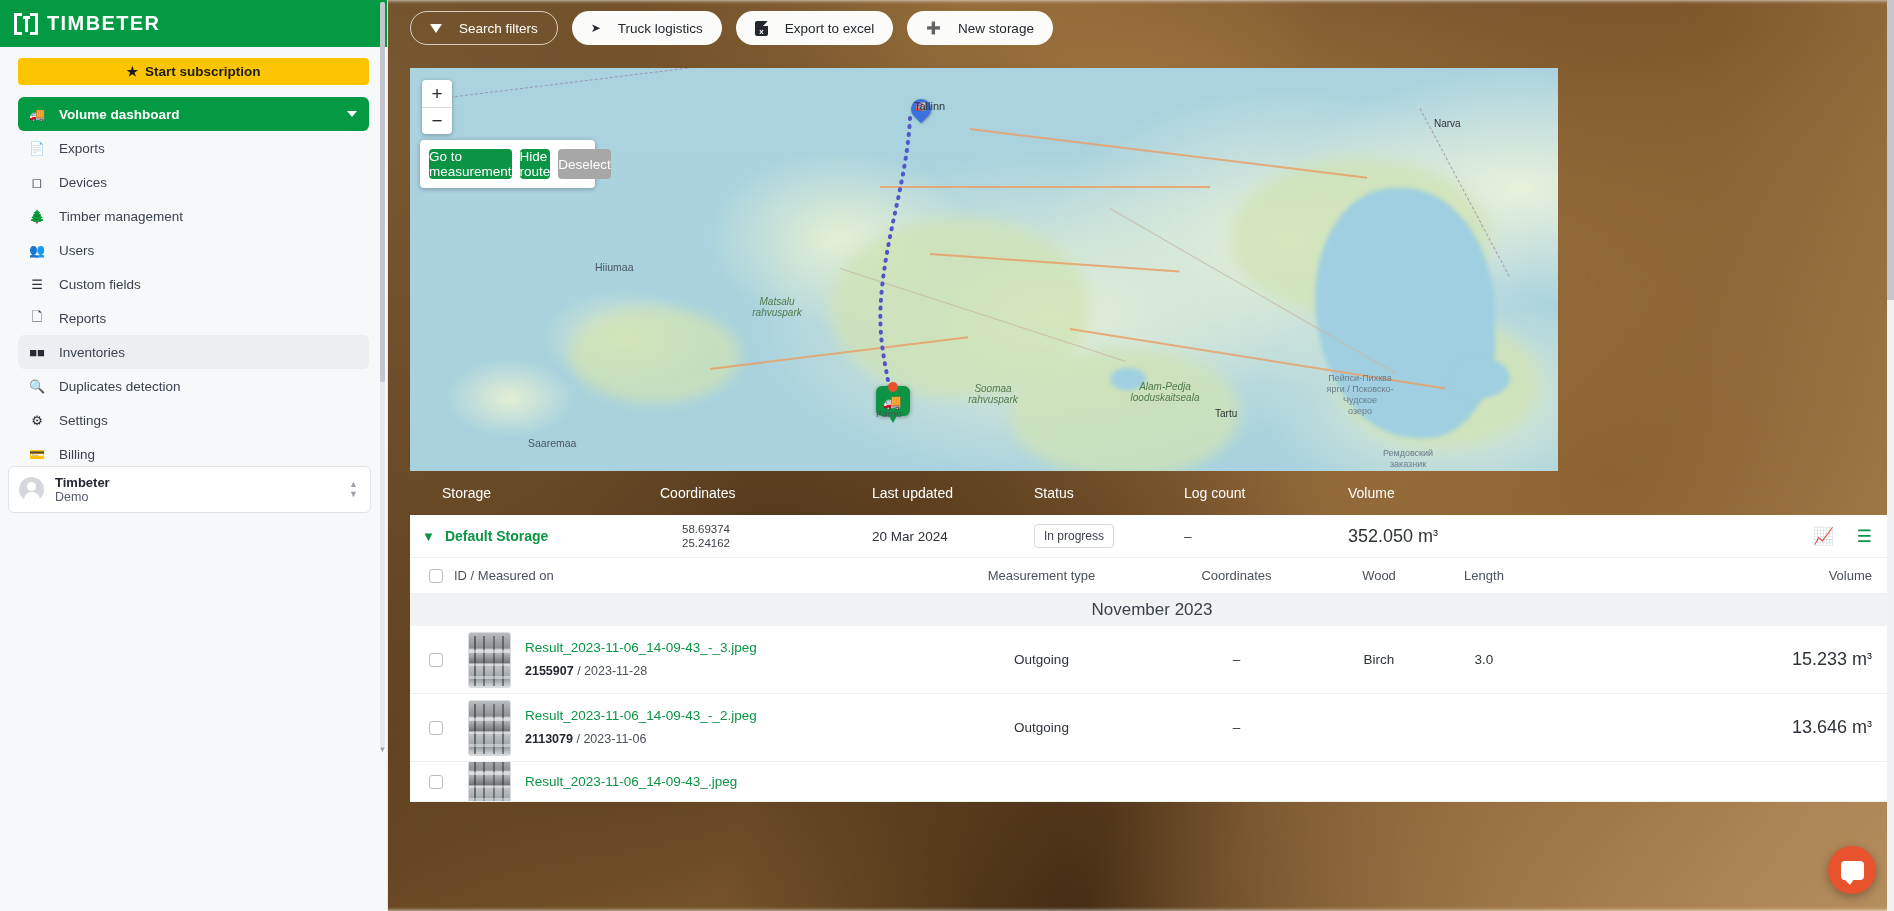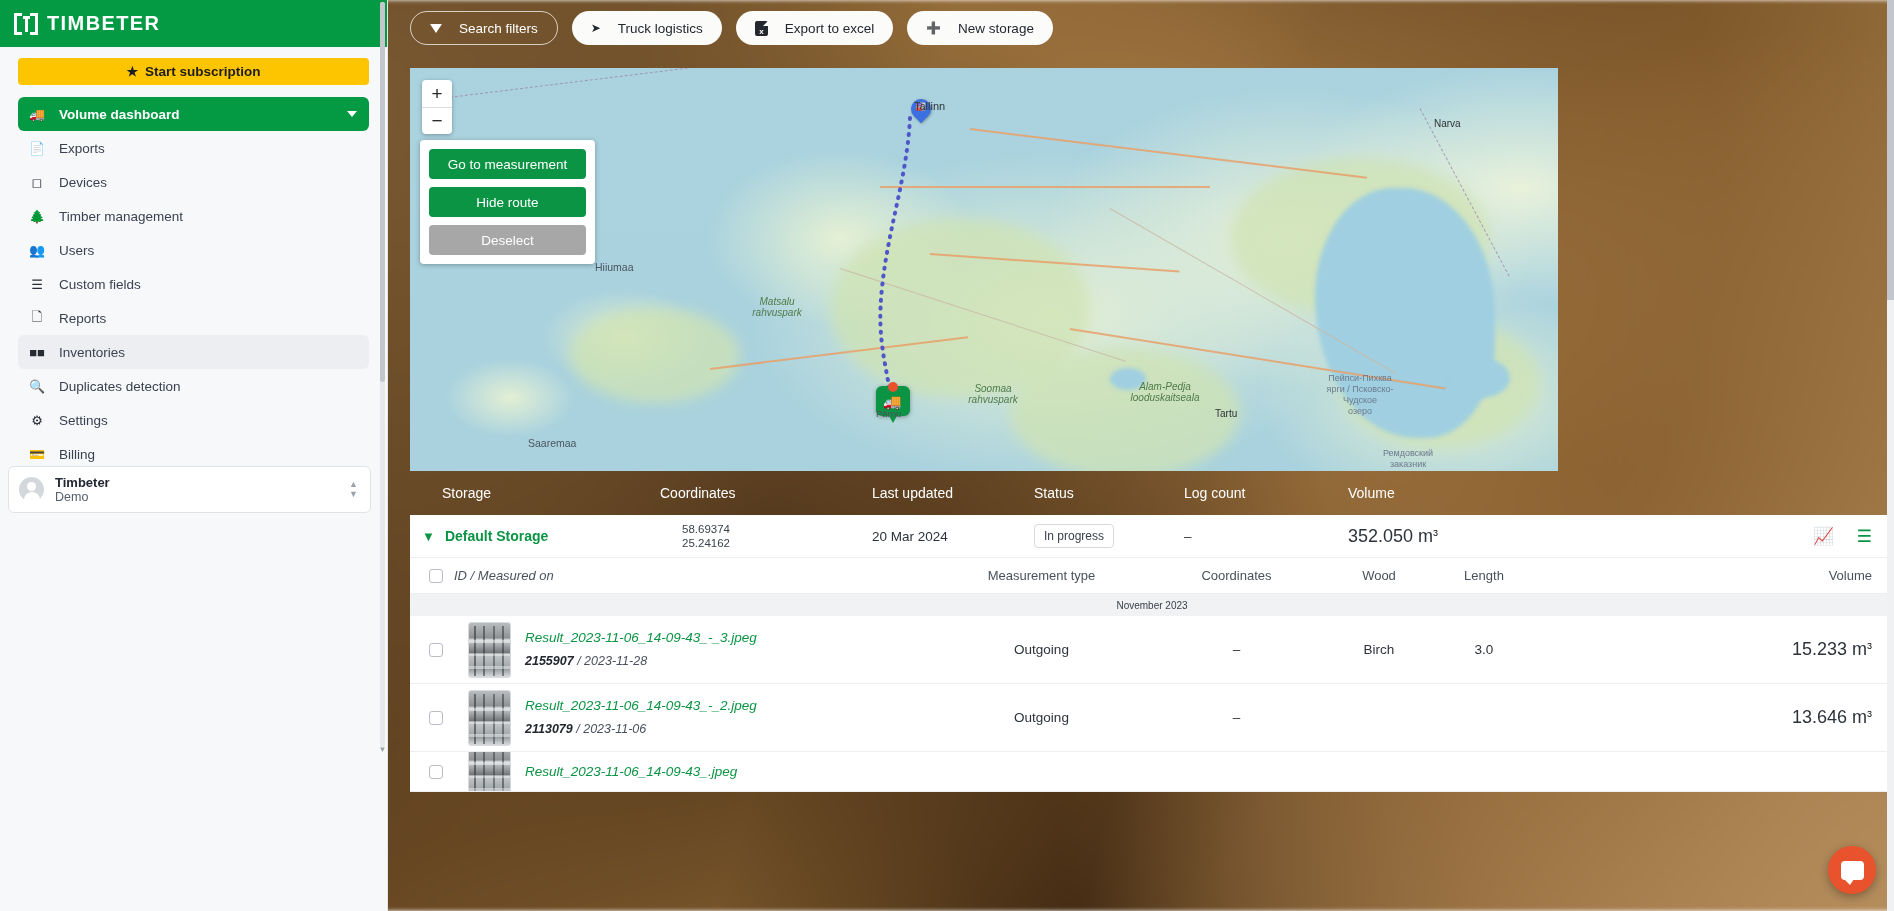--- a/index.html
+++ b/index.html
@@ -155,21 +155,21 @@
     background:#fff;border-radius:4px;box-shadow:0 1px 4px rgba(0,0,0,.3);
     z-index:6;
   }
   .zoom-btn{height:27px;display:flex;align-items:center;justify-content:center;font-size:19px;color:#2b2b2b;cursor:pointer;}
   .zoom-btn+.zoom-btn{border-top:1px solid #ddd;}
 
   .map-panel{
     position:absolute;left:10px;top:72px;width:175px;
     background:#fff;border-radius:4px;padding:9px;
     box-shadow:0 1px 5px rgba(0,0,0,.3);z-index:6;
-    display:flex;flex-direction:column;gap:8px;
+    display:flex;flex-direction:row;gap:8px;
   }
   .mp-btn{
     height:30px;border-radius:4px;display:flex;align-items:center;justify-content:center;
     font-size:13.5px;color:#fff;background:#0b9444;cursor:pointer;
   }
   .mp-btn.grey{background:#a7a7a7;}
 
   .pin{
     position:absolute;width:20px;height:26px;z-index:5;
   }
@@ -220,30 +220,30 @@
   .act-ico{color:#0b9444;font-size:17px;cursor:pointer;display:inline-flex;}
 
   .sub-head{
     height:36px;display:flex;align-items:center;background:#fff;
     border-bottom:1px solid #edeef0;font-size:13px;color:#4a515c;
   }
   .cb{
     width:14px;height:14px;border:1px solid #b9bec6;border-radius:3px;background:#fff;cursor:pointer;flex:none;
   }
   .s-chk{width:44px;display:flex;justify-content:center;padding-left:8px;}
-  .s-id{width:480px;font-style:italic;}
+  .s-id{width:480px;}
   .s-type{width:215px;text-align:center;}
   .s-coord{width:175px;text-align:center;}
   .s-wood{width:110px;text-align:center;}
   .s-len{width:100px;text-align:center;}
   .s-vol{flex:1;text-align:right;padding-right:22px;}
 
   .month-row{
-    height:22px;background:#f1f2f4;display:flex;align-items:center;justify-content:center;
-    font-size:10px;color:#3b414b;
+    height:32px;background:#f1f2f4;display:flex;align-items:center;justify-content:center;
+    font-size:17px;color:#3b414b;
   }
   .data-row{
     height:68px;display:flex;align-items:center;background:#fff;border-bottom:1px solid #edeef0;
   }
   .thumb{
     width:43px;height:56px;border:1px solid #d7dade;border-radius:3px;margin-right:14px;flex:none;
     background:linear-gradient(180deg,#b9bdc0 0%,#8d9194 28%,#cfd2d4 30%,#6f7376 56%,#c6c9cb 58%,#9aa0a3 86%,#d9dbdd 100%);
     position:relative;overflow:hidden;
   }
   .thumb::before{

